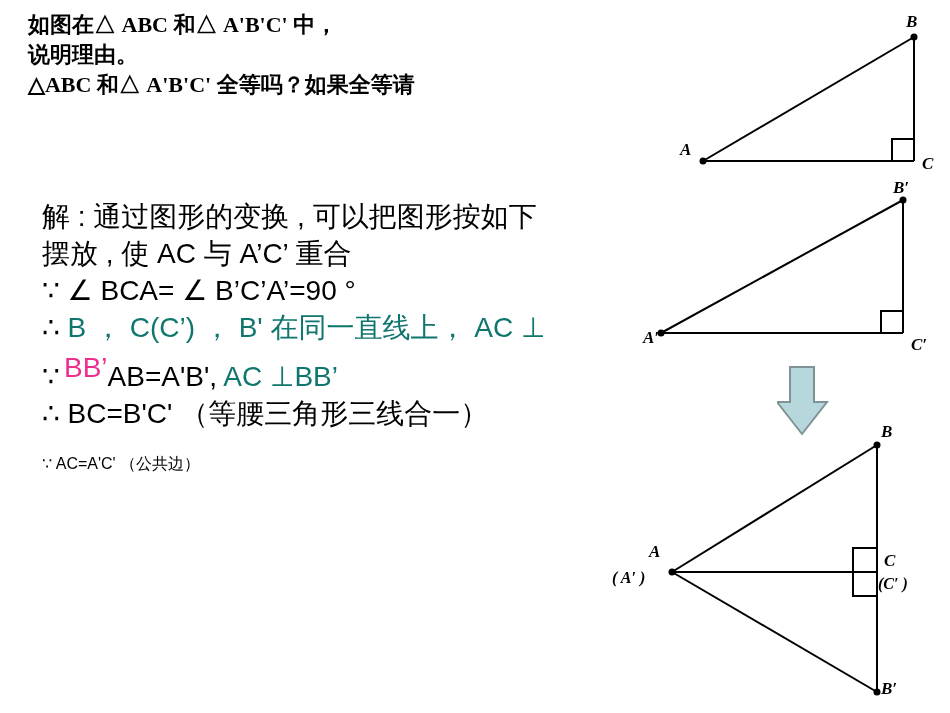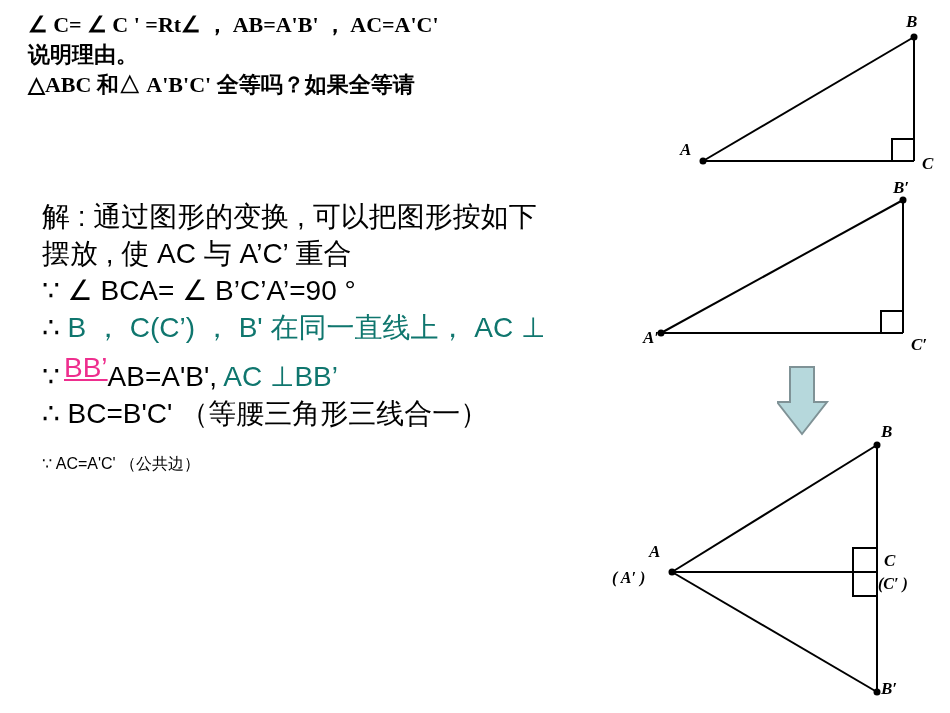--- a/index.html
+++ b/index.html
@@ -43,21 +43,20 @@
     line-height: 36px;
     color: #000;
   }
   .pink { color: #0f766e; }
   .overlap-line { position: relative; margin-top: 12px; }
   .wrapped-bb {
     position: absolute;
     left: 22px;
     top: -9px;
     color: #ee2e8e;
-    text-decoration: underline;
   }
   .ab-offset { margin-left: 40px; }
   
   .fig { position: absolute; }
   .fig line, .fig polyline { stroke: #000; stroke-width: 2; fill: none; }
   .fig circle { fill: #000; stroke: none; }
   .fig text {
     font-family: "Liberation Serif", serif;
     font-style: italic;
     font-weight: bold;
@@ -65,21 +64,21 @@
     fill: #000;
   }
   .fig text.paren { font-size: 16px; }
 </style>
 </head>
 <body>
 
 <div class="slide">
 
   <div class="problem">
-    <div>∠ C= ∠ C ' =Rt∠ ，  AB=A'B' ，  AC=A'C'</div>
+    <div>如图在△ ABC 和△ A'B'C' 中，</div>
     <div>说明理由。</div>
     <div>△ABC 和△ A'B'C' 全等吗？如果全等请</div>
   </div>
 
   <div class="solution">
     <div>解 : 通过图形的变换 , 可以把图形按如下</div>
     <div>摆放 , 使 AC 与 A’C’ 重合</div>
     <div>∵ ∠ BCA= ∠ B’C’A’=90 °</div>
     <div>
       <span>∴ </span><span class="pink">B ，  C(C’) ，  B' 在同一直线上，  AC ⊥</span>

